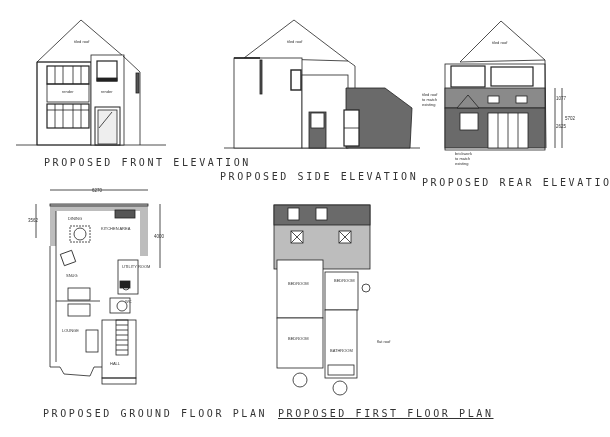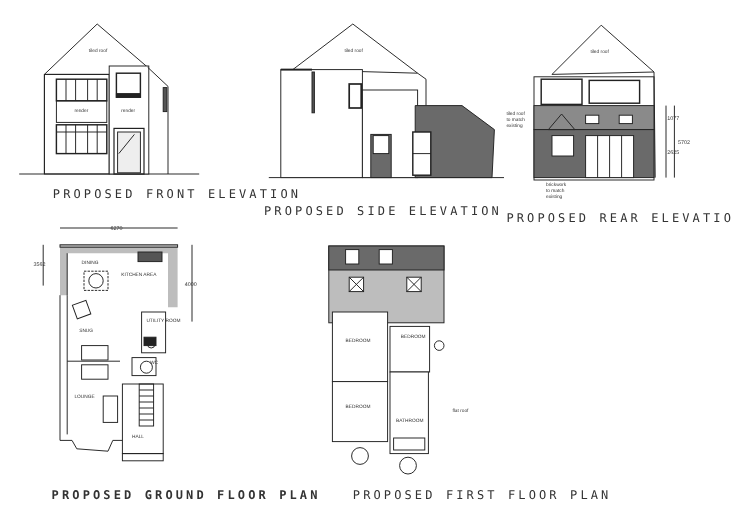--- a/index.html
+++ b/index.html
@@ -145,21 +145,21 @@
     <text class="dim" x="154" y="58">4000</text>
     <text class="tiny" x="68" y="40">DINING</text>
     <text class="tiny" x="101" y="50">KITCHEN AREA</text>
     <text class="tiny" x="122" y="88">UTILITY ROOM</text>
     <text class="tiny" x="66" y="97">SNUG</text>
     <text class="tiny" x="62" y="152">LOUNGE</text>
     <text class="tiny" x="125" y="123">WC</text>
     <text class="tiny" x="110" y="185">HALL</text>
   </svg>
 </div>
-<div class="caption" style="left:43px;top:408px;font-weight:bold;">PROPOSED GROUND FLOOR PLAN</div>
+<div class="caption" style="left:43px;top:408px;">PROPOSED GROUND FLOOR PLAN</div>
 
 <div class="panel" style="left:240px;top:190px;width:240px;height:215px;">
   <svg width="240" height="215">
     <g stroke="#222" fill="none" stroke-width="0.8">
       <rect x="34" y="15" width="96" height="64" fill="#bdbdbd"></rect>
       <rect x="34" y="15" width="96" height="20" fill="#6a6a6a"></rect>
       <rect x="48" y="18" width="11" height="12" fill="#fff"></rect>
       <rect x="76" y="18" width="11" height="12" fill="#fff"></rect>
       <rect x="51" y="41" width="12" height="12" fill="#fff"></rect>
         <line x1="51" y1="41" x2="63" y2="53"></line>
@@ -176,13 +176,13 @@
       <circle cx="60" cy="190" r="7"></circle>
       <circle cx="126" cy="98" r="4"></circle>
     </g>
     <text class="tiny" x="48" y="95">BEDROOM</text>
     <text class="tiny" x="48" y="150">BEDROOM</text>
     <text class="tiny" x="94" y="92">BEDROOM</text>
     <text class="tiny" x="90" y="162">BATHROOM</text>
     <text class="tiny" x="137" y="153">flat roof</text>
   </svg>
 </div>
-<div class="caption" style="left:294px;top:408px;">PROPOSED FIRST FLOOR PLAN</div>
+<div class="caption" style="left:278px;top:408px;text-decoration:underline;">PROPOSED FIRST FLOOR PLAN</div>
 
 </body></html>

